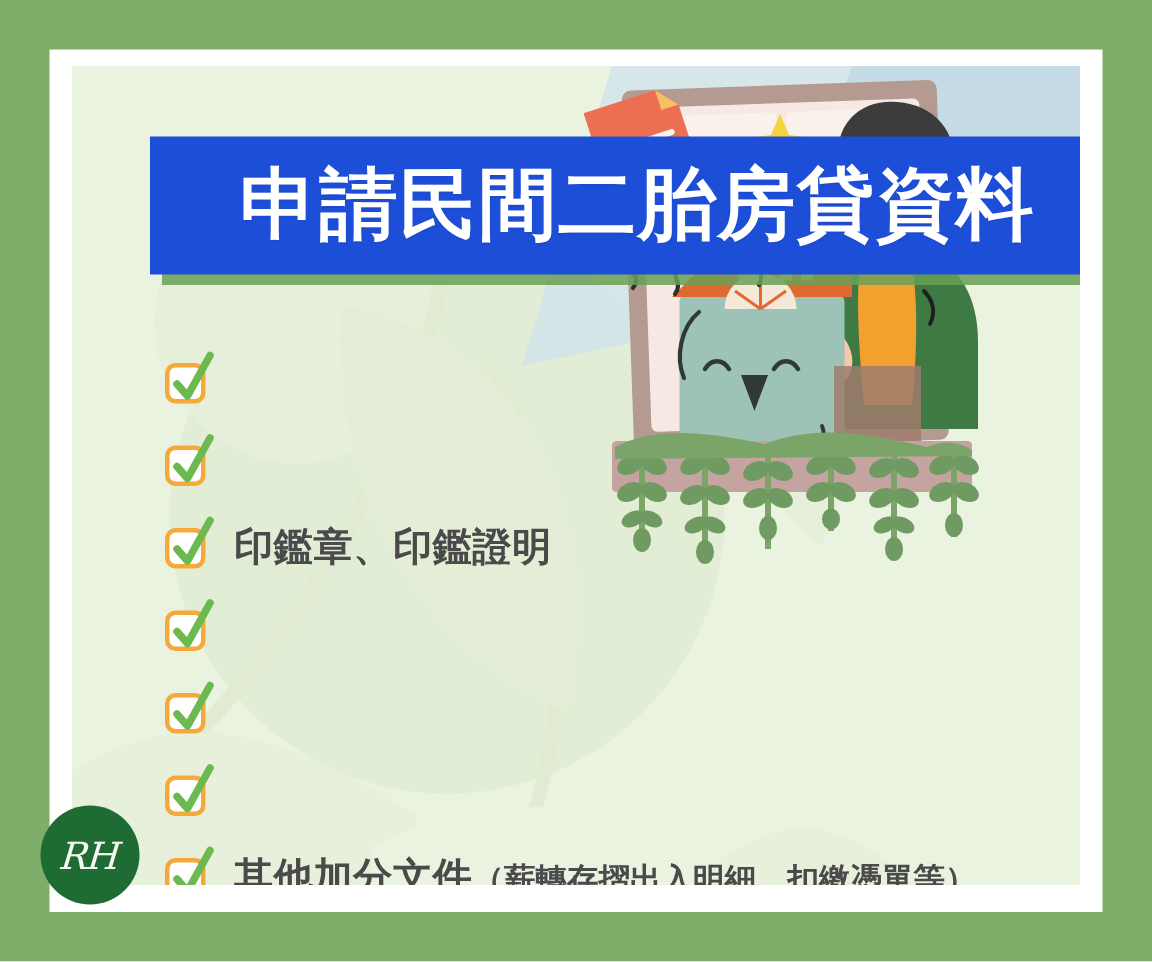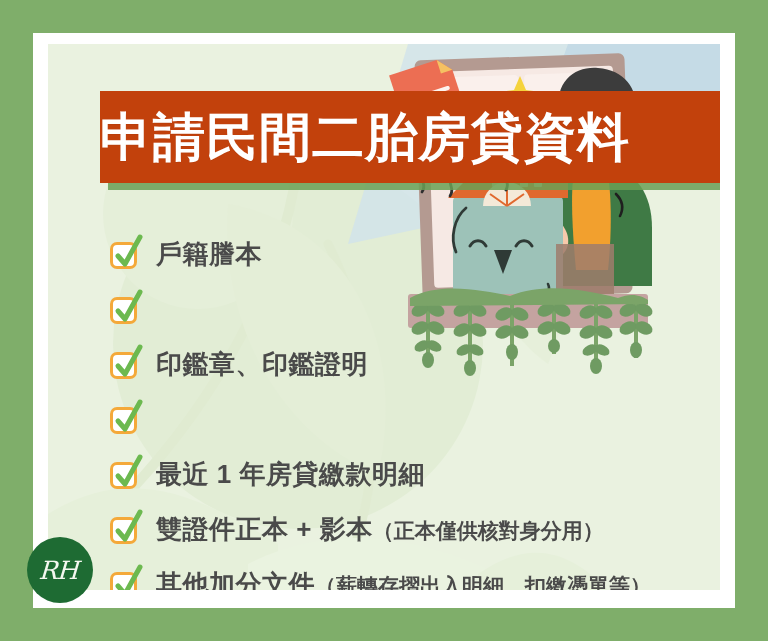--- a/index.html
+++ b/index.html
@@ -53,24 +53,24 @@
     height: 92px;
     background: #6aa055;
     opacity: .85;
   }
   .banner {
     position: absolute;
     left: 52px;
     top: 47px;
     width: 650px;
     height: 92px;
-    background: #c2410c;
+    background: #1d4ed8;
     display: flex;
     align-items: center;
-    justify-content: flex-start;
+    justify-content: center;
   }
   .banner-title {
     color: #ffffff;
     font-size: 52px;
     font-weight: bold;
     letter-spacing: 1px;
     line-height: 1;
     white-space: nowrap;
     text-shadow: 0 1px 0 rgba(0,0,0,.04);
   }
@@ -365,21 +365,20 @@
 
     <div class="checklist">
 
       <div class="check-row">
         <span class="checkbox">
           <span class="box"></span>
           <svg viewBox="0 0 32 36" aria-hidden="true">
               <path d="M7 22 L14 30 L29 3" stroke="#6cb94f" stroke-width="5" fill="none" stroke-linecap="round" stroke-linejoin="round"></path>
             </svg>
         </span>
-        <span class="item-text"><span>戶籍謄本</span><span class="note"></span></span>
       </div>
 
       <div class="check-row">
         <span class="checkbox">
           <span class="box"></span>
           <svg viewBox="0 0 32 36" aria-hidden="true">
               <path d="M7 22 L14 30 L29 3" stroke="#6cb94f" stroke-width="5" fill="none" stroke-linecap="round" stroke-linejoin="round"></path>
             </svg>
         </span>
       </div>
@@ -403,31 +402,29 @@
         </span>
       </div>
 
       <div class="check-row">
         <span class="checkbox">
           <span class="box"></span>
           <svg viewBox="0 0 32 36" aria-hidden="true">
               <path d="M7 22 L14 30 L29 3" stroke="#6cb94f" stroke-width="5" fill="none" stroke-linecap="round" stroke-linejoin="round"></path>
             </svg>
         </span>
-        <span class="item-text"><span>最近 1 年房貸繳款明細</span><span class="note"></span></span>
-      </div>
-
-      <div class="check-row">
-        <span class="checkbox">
-          <span class="box"></span>
-          <svg viewBox="0 0 32 36" aria-hidden="true">
-              <path d="M7 22 L14 30 L29 3" stroke="#6cb94f" stroke-width="5" fill="none" stroke-linecap="round" stroke-linejoin="round"></path>
-            </svg>
-        </span>
-        <span class="item-text"><span>雙證件正本 + 影本</span><span class="note">（正本僅供核對身分用）</span></span>
+      </div>
+
+      <div class="check-row">
+        <span class="checkbox">
+          <span class="box"></span>
+          <svg viewBox="0 0 32 36" aria-hidden="true">
+              <path d="M7 22 L14 30 L29 3" stroke="#6cb94f" stroke-width="5" fill="none" stroke-linecap="round" stroke-linejoin="round"></path>
+            </svg>
+        </span>
       </div>
 
       <div class="check-row">
         <span class="checkbox">
           <span class="box"></span>
           <svg viewBox="0 0 32 36" aria-hidden="true">
               <path d="M7 22 L14 30 L29 3" stroke="#6cb94f" stroke-width="5" fill="none" stroke-linecap="round" stroke-linejoin="round"></path>
             </svg>
         </span>
         <span class="item-text"><span>其他加分文件</span><span class="note">（薪轉存摺出入明細、扣繳憑單等）</span></span>

